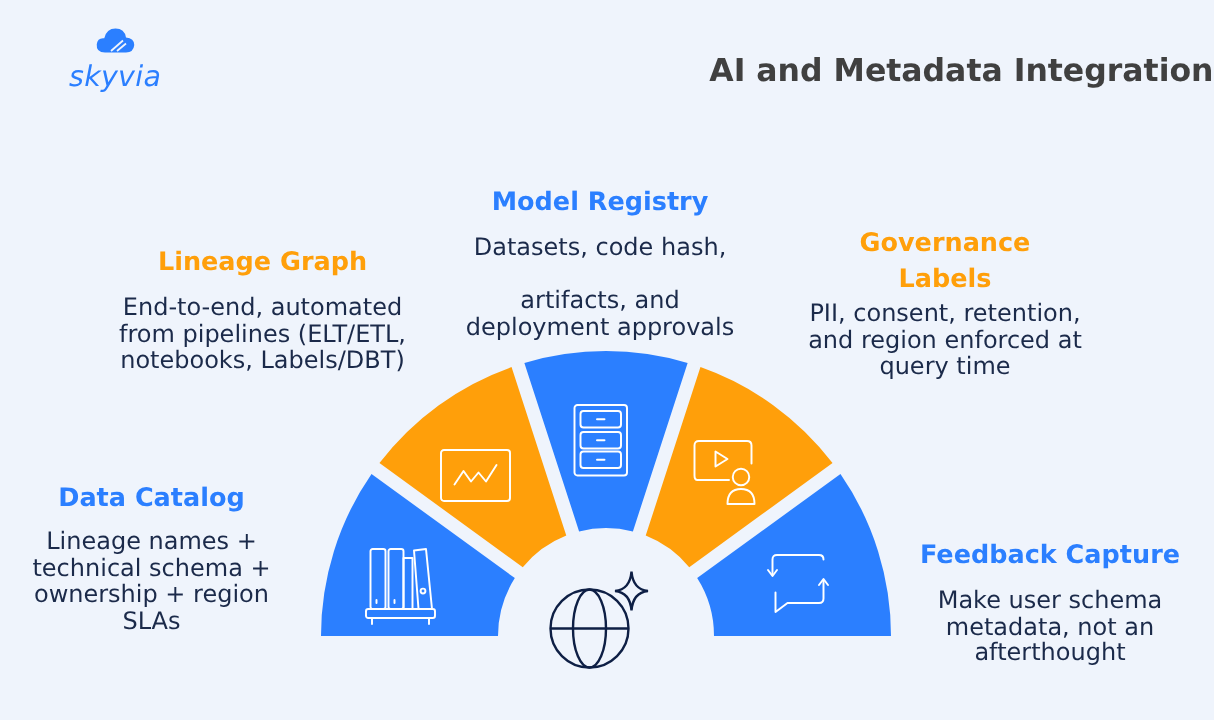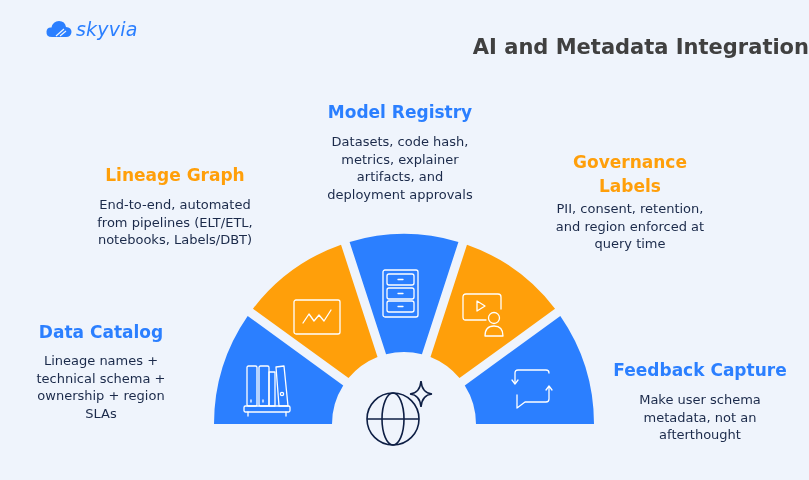--- a/index.html
+++ b/index.html
@@ -1,22 +1,22 @@
 <!DOCTYPE html>
 <html><head>
 <meta charset="utf-8">
 <style>
   html,body{margin:0;padding:0;}
   body{width:809px;height:480px;background:#eff4fc;position:relative;overflow:hidden;font-family:"Liberation Sans",sans-serif;}
-  .logo{position:absolute;left:46px;top:18px;display:flex;align-items:center;gap:4px;}
+  .logo{position:absolute;left:46px;top:18px;display:flex;align-items:center;gap:4px;flex-direction:column;}
   .logo-text{color:#2b7fff;font-size:19px;font-style:italic;font-family:"DejaVu Sans",sans-serif;letter-spacing:0.2px;}
   .title{position:absolute;left:0;width:809px;top:35px;text-align:right;font-size:21px;font-weight:bold;color:#404040;font-family:"DejaVu Sans",sans-serif;}
   .block{position:absolute;text-align:center;}
   .block h3{margin:0;font-size:17px;font-weight:bold;font-family:"DejaVu Sans",sans-serif;line-height:24px;}
-  .block p{margin:0;font-size:13px;line-height:17.5px;color:#1b2a4a;font-family:"DejaVu Sans",sans-serif;}
+  .block p{margin:0;font-size:16px;line-height:17.5px;color:#1b2a4a;font-family:"DejaVu Sans",sans-serif;}
   .blue{color:#2b7fff;} .orange{color:#ff9f0a;}
   svg.diagram{position:absolute;left:0;top:0;}
 </style>
 </head>
 <body>
 
 <div class="logo">
   <svg width="26" height="18" viewBox="0 0 26 18">
     <path d="M6 17 Q0 17 0.5 11.5 Q1 7 5.5 7.5 Q7 1 13 1 Q19 1 20 7 Q25.5 7.5 25.5 12 Q25 17 20 17 Z" fill="#2b7fff"></path>
     <path d="M10 16 L18 9 M14 16 L20 11" stroke="#eff4fc" stroke-width="1.2"></path>
@@ -33,24 +33,24 @@
   </p>
 </div>
 
 <div class="block" style="left:75px;top:163px;width:200px;">
   <h3 class="orange">Lineage Graph</h3>
   <p style="margin-top:9px;">
     <span>End-to-end, automated</span><br><span>from pipelines (ELT/ETL,</span><br><span>notebooks, Labels/DBT)</span>
   </p>
 </div>
 
-<div class="block" style="left:305px;top:100px;width:190px;">
+<div class="block" style="left:305px;top:123px;width:190px;">
   <h3 class="blue">Model Registry</h3>
   <p style="margin-top:9px;">
-    <span>Datasets, code hash,</span><br><span>metrics, explainer</span><br><span>artifacts, and</span><br><span>deployment approvals</span>
+    <span>Datasets, code hash,</span><br><br><span>artifacts, and</span><br><span>deployment approvals</span>
   </p>
 </div>
 
 <div class="block" style="left:535px;top:150px;width:190px;">
   <h3 class="orange"><span>Governance</span><br><span>Labels</span></h3>
   <p style="margin-top:2px;">
     <span>PII, consent, retention,</span><br><span>and region enforced at</span><br><span>query time</span>
   </p>
 </div>
 

